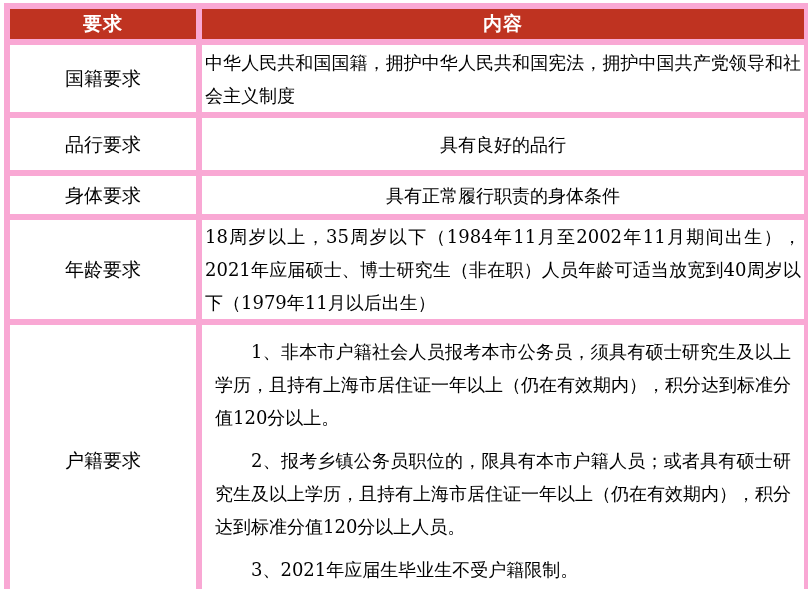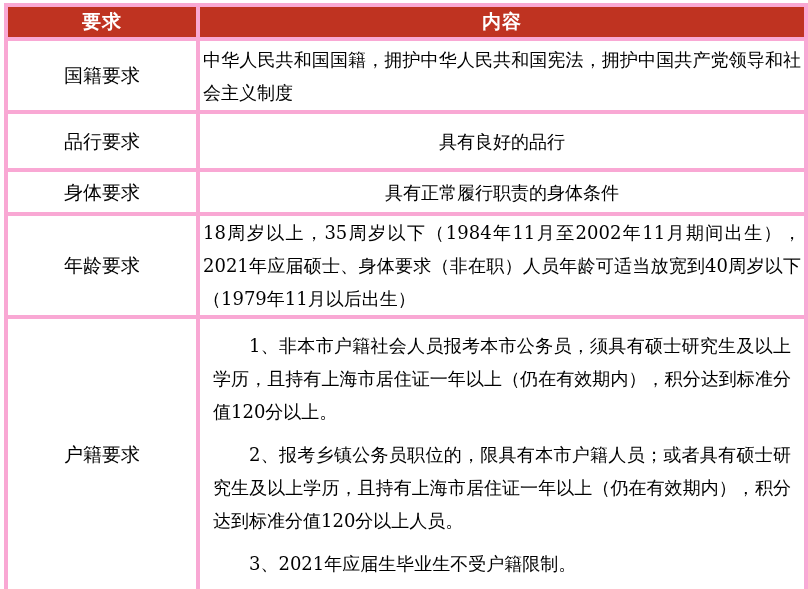--- a/index.html
+++ b/index.html
@@ -17,21 +17,21 @@
   table.req-table {
     border-collapse: collapse;
     table-layout: fixed;
     width: 800px;
     margin: 3px 4px 0 4px;
     border: 2px solid #000000;
   }
   .req-table col.c1 { width: 192px; }
   .req-table col.c2 { width: 608px; }
   .req-table th, .req-table td {
-    border: 4px solid #f9a8d4;
+    border: 6px solid #f9a8d4;
     vertical-align: middle;
     font-size: 18px;
     line-height: 33px;
     padding: 0 3px;
     overflow: hidden;
   }
   .req-table thead th {
     background: #BF3321;
     color: #ffffff;
     font-family: "Liberation Sans", "DejaVu Sans", sans-serif;
@@ -82,21 +82,21 @@
     <tr class="r-conduct">
       <td class="label-cell">品行要求</td>
       <td class="content-cell content-center">具有良好的品行</td>
     </tr>
     <tr class="r-physical">
       <td class="label-cell">身体要求</td>
       <td class="content-cell content-center">具有正常履行职责的身体条件</td>
     </tr>
     <tr class="r-age">
       <td class="label-cell">年龄要求</td>
-      <td class="content-cell">18周岁以上，35周岁以下（1984年11月至2002年11月期间出生），2021年应届硕士、身体要求（非在职）人员年龄可适当放宽到40周岁以下（1979年11月以后出生）</td>
+      <td class="content-cell">18周岁以上，35周岁以下（1984年11月至2002年11月期间出生），2021年应届硕士、博士研究生（非在职）人员年龄可适当放宽到40周岁以下（1979年11月以后出生）</td>
     </tr>
     <tr class="r-household">
       <td class="label-cell">户籍要求</td>
       <td class="content-cell">
         <p>1、非本市户籍社会人员报考本市公务员，须具有硕士研究生及以上学历，且持有上海市居住证一年以上（仍在有效期内），积分达到标准分值120分以上。</p>
         <p>2、报考乡镇公务员职位的，限具有本市户籍人员；或者具有硕士研究生及以上学历，且持有上海市居住证一年以上（仍在有效期内），积分达到标准分值120分以上人员。</p>
         <p>3、2021年应届生毕业生不受户籍限制。</p>
       </td>
     </tr>
   </tbody>

